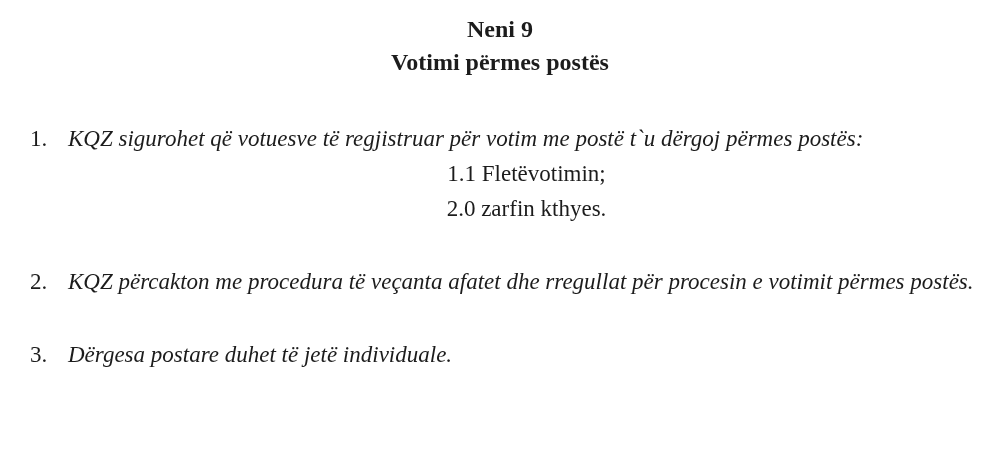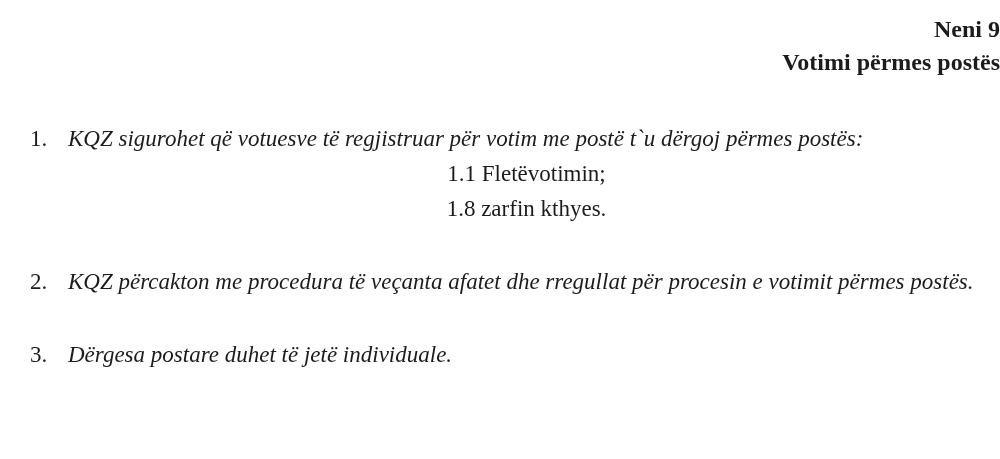--- a/index.html
+++ b/index.html
@@ -12,21 +12,21 @@
     width: 1000px;
     height: 459px;
     background: #ffffff;
     font-family: "Liberation Serif", "DejaVu Serif", serif;
     color: #1c1c1c;
     overflow: hidden;
     box-sizing: border-box;
   }
   .doc-title {
     padding-top: 13px;
-    text-align: right;
+    text-align: center;
     font-weight: bold;
     font-size: 24px;
     line-height: 33px;
   }
   .content {
     margin-top: 42px;
     padding: 0 15px 0 30px;
     font-size: 23px;
     line-height: 35px;
   }
@@ -63,21 +63,21 @@
   </div>
 
   <div class="content">
 
     <div class="item">
       <div class="item-number">1.</div>
       <div class="item-body">
         <div class="item-text">KQZ sigurohet që votuesve të regjistruar për votim me postë t`u dërgoj përmes postës:</div>
         <div class="subitems">
           <div class="subitem">1.1 Fletëvotimin;</div>
-          <div class="subitem">1.8 zarfin kthyes.</div>
+          <div class="subitem">2.0 zarfin kthyes.</div>
         </div>
       </div>
     </div>
 
     <div class="item">
       <div class="item-number">2.</div>
       <div class="item-body">
         <div class="item-text">KQZ përcakton me procedura të veçanta afatet dhe rregullat për procesin e votimit përmes postës.</div>
       </div>
     </div>

